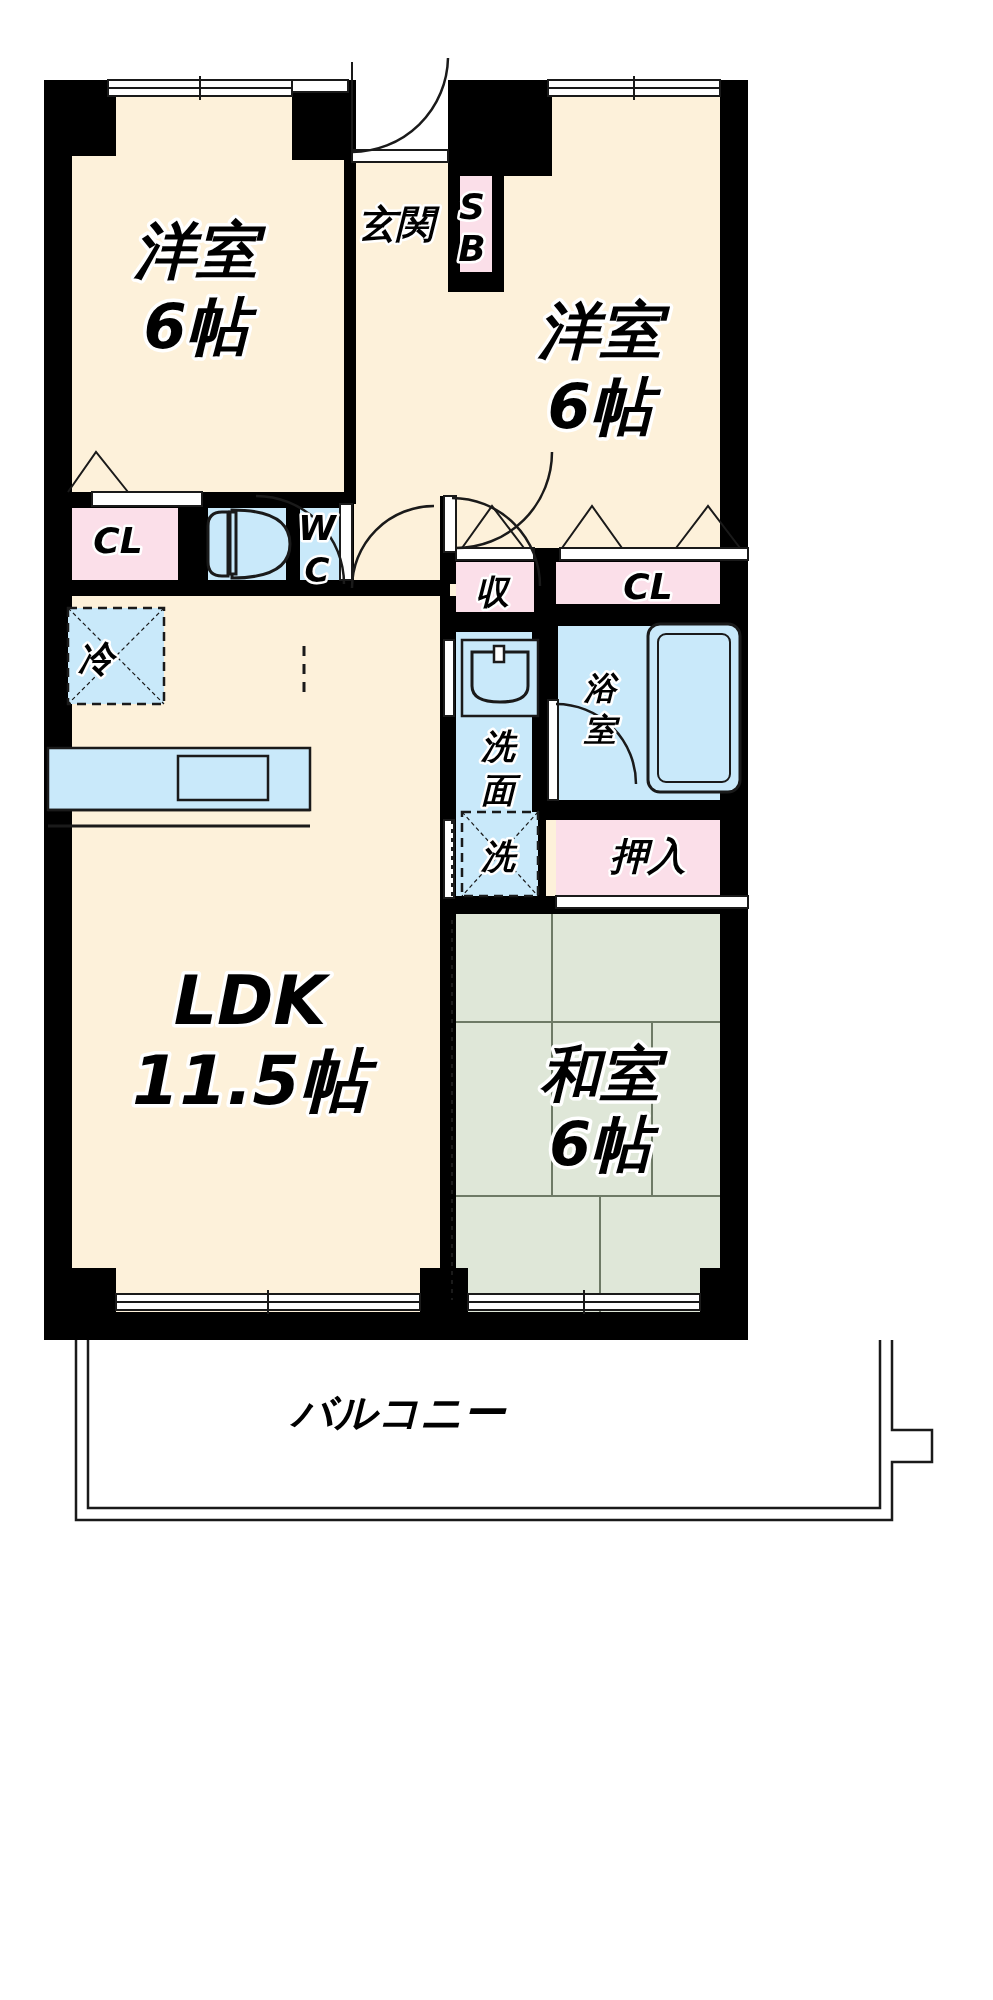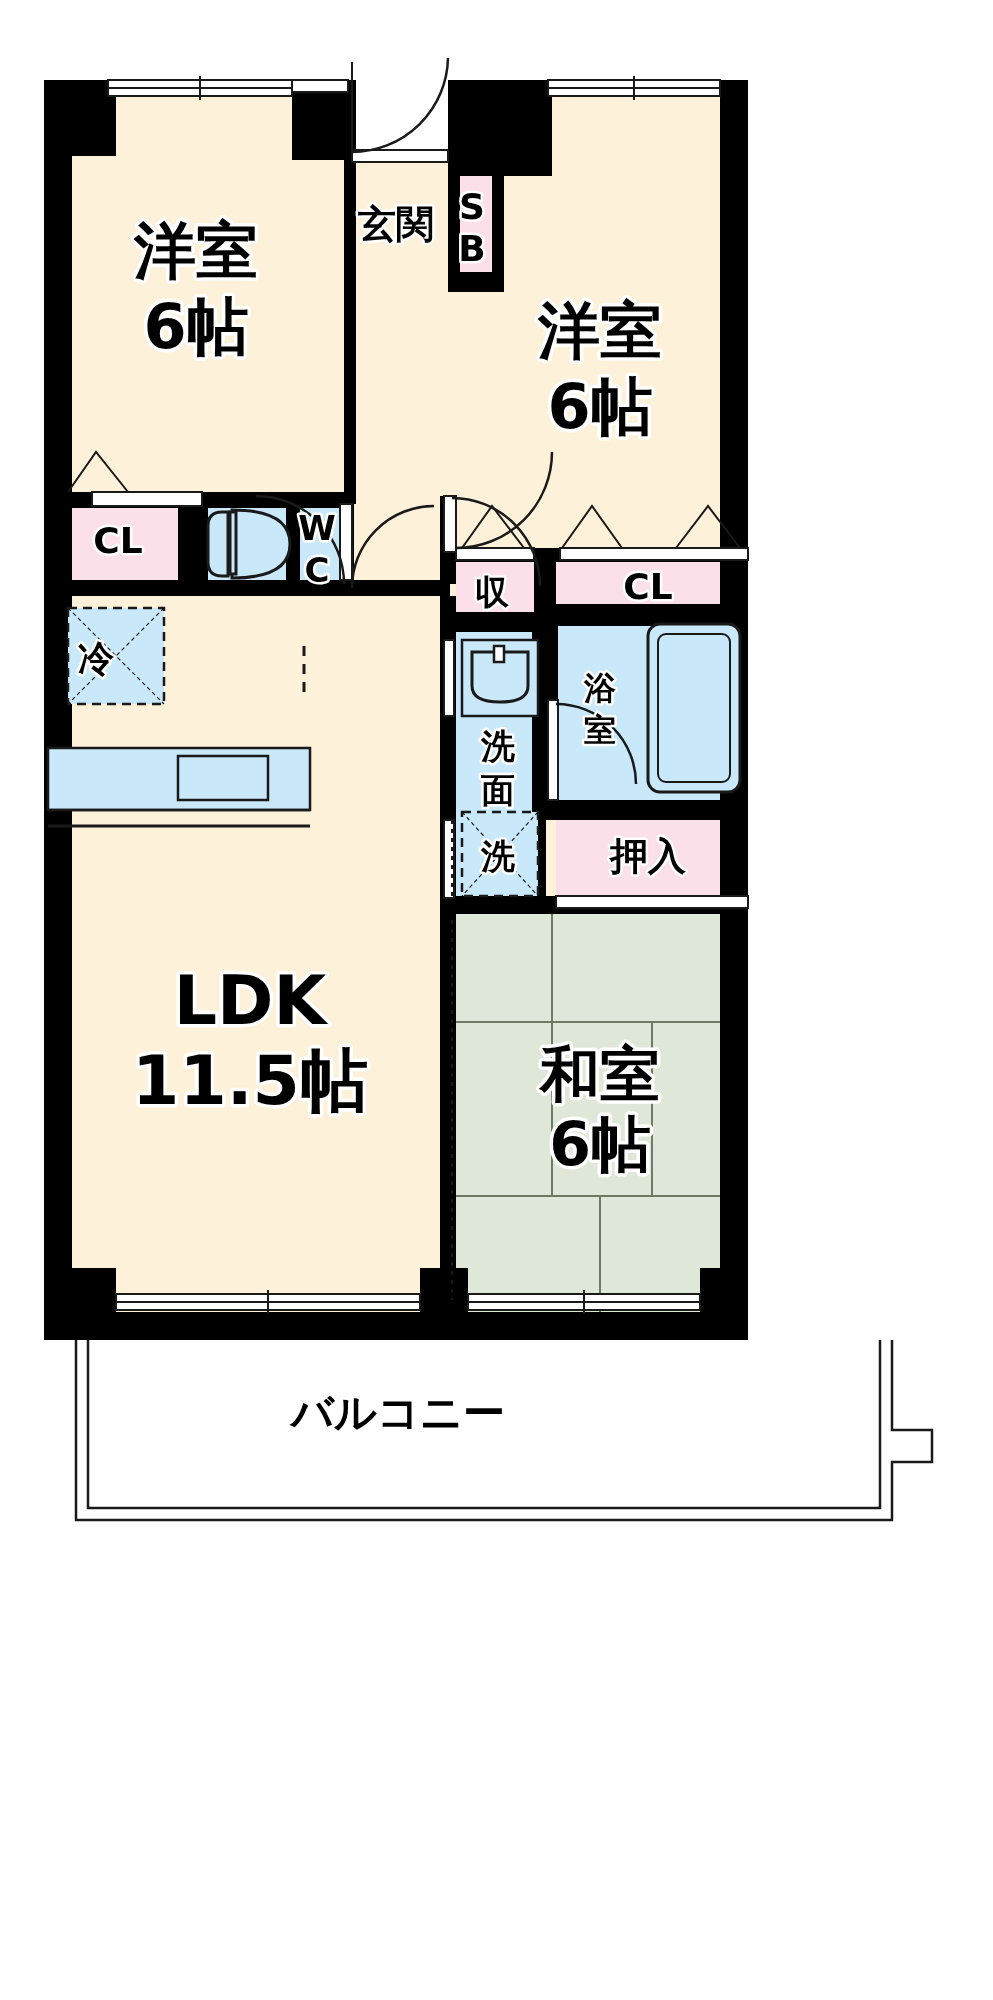--- a/index.html
+++ b/index.html
@@ -1,21 +1,21 @@
 <!DOCTYPE html>
 <html><head>
 <meta charset="utf-8">
 <title>Floor Plan</title>
 <style>
   html,body{margin:0;padding:0;background:#ffffff;}
   body{
     font-family:"Liberation Sans","DejaVu Sans",sans-serif;
     width:993px;height:2000px;overflow:hidden;
   }
-  #plan-root{position:relative;width:993px;height:2000px;background:#0ea5e9;}
+  #plan-root{position:relative;width:993px;height:2000px;background:#0ea5e9;font-style:italic;}
   svg{display:block;}
   .lbl{
     font-family:"DejaVu Sans","Liberation Sans",sans-serif;
     font-weight:bold;
     fill:#000;
     paint-order:stroke fill;
     stroke:#ffffff;
     stroke-width:7px;
     stroke-linejoin:round;
     text-anchor:middle;

